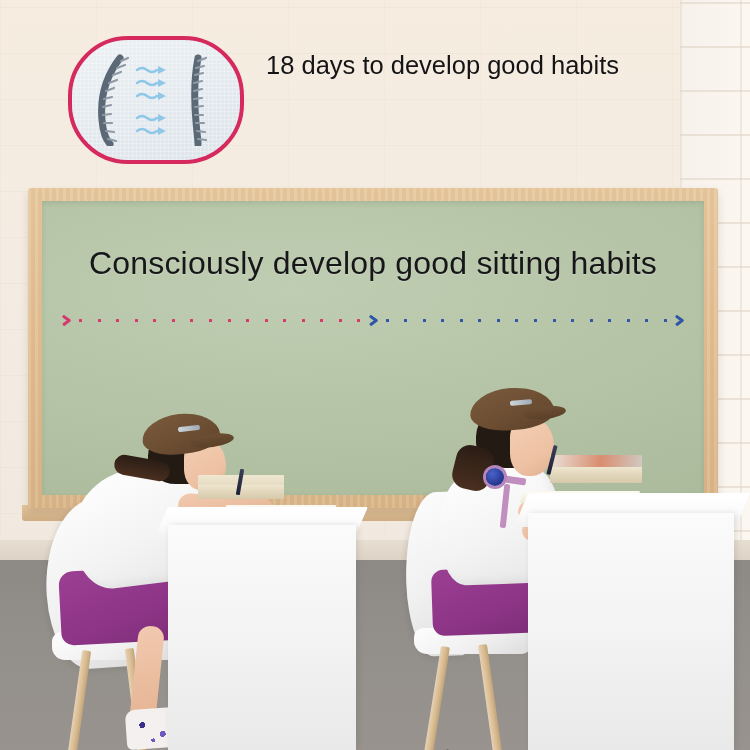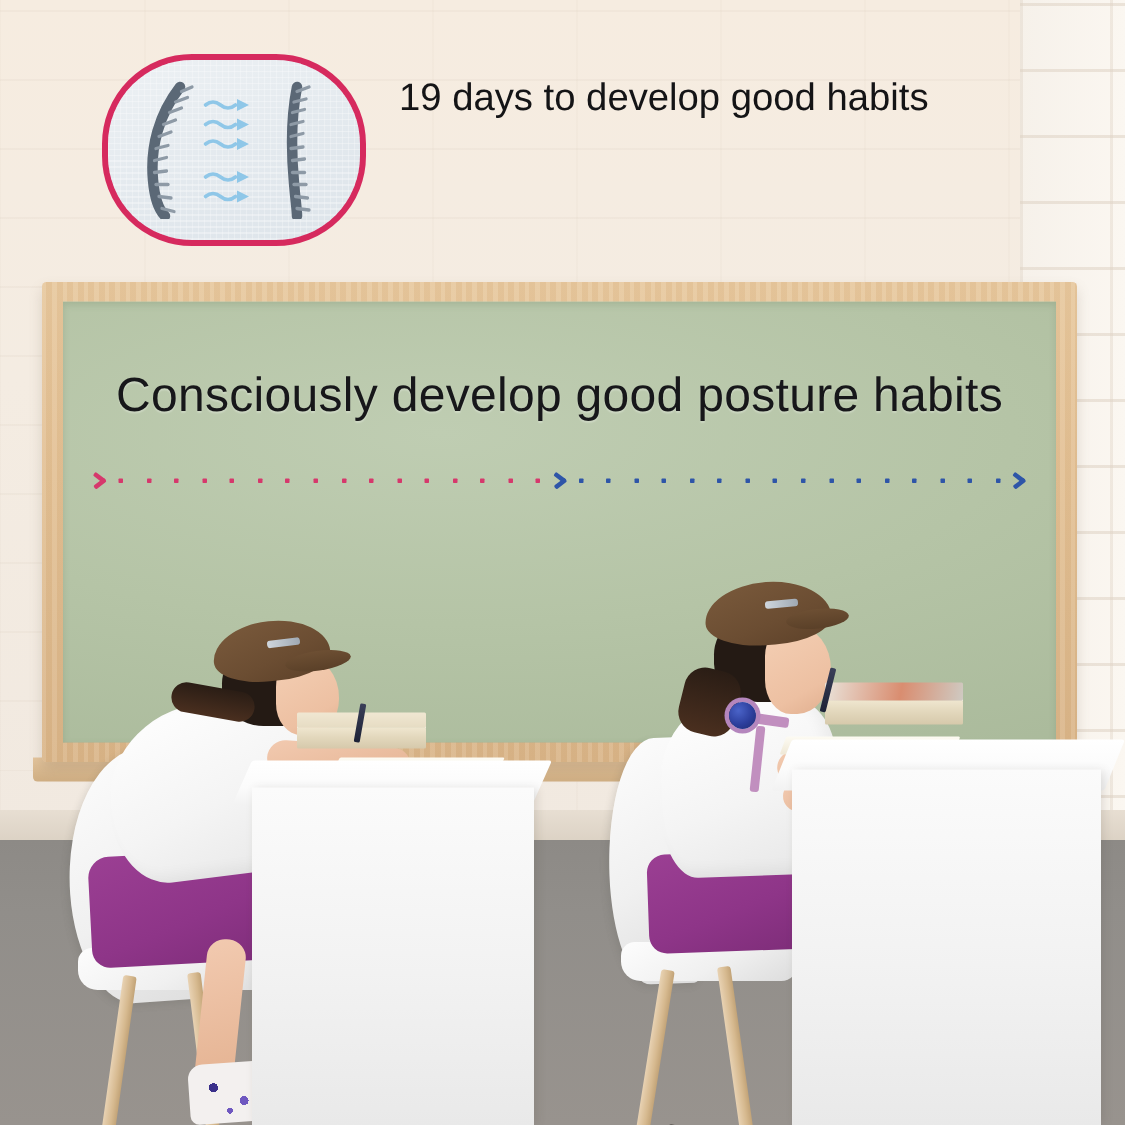--- a/index.html
+++ b/index.html
@@ -179,21 +179,21 @@
   </div>
   <div class="wall-right-bricks"></div>
 
   <div class="floor-base"></div>
   <div class="floor"></div>
 
   <div class="board-ledge"></div>
   <div class="board-frame">
     <div class="board-inner">
 
-      <div class="board-title">Consciously develop good posture habits</div>
+      <div class="board-title">Consciously develop good sitting habits</div>
 
       <div class="dotline">
         <span class="chev pink"></span>
         <span class="dotrun" id="dots-left">
             <span class="dot pink"></span>
             <span class="dot pink"></span>
             <span class="dot pink"></span>
             <span class="dot pink"></span>
             <span class="dot pink"></span>
             <span class="dot pink"></span>
@@ -380,16 +380,16 @@
             <path d="M19 61 L27 61"></path>
             <path d="M20 69 L28 69"></path>
           <path d="M21 77 L29 78"></path>
             <path d="M22 85 L30 86"></path>
         </g>
       </svg>
     </div>
   </div>
 
   <div class="headlines">
-    <div class="headline">19 days to develop good habits</div>
+    <div class="headline">18 days to develop good habits</div>
   </div>
 
 </div>
 
 </body></html>

